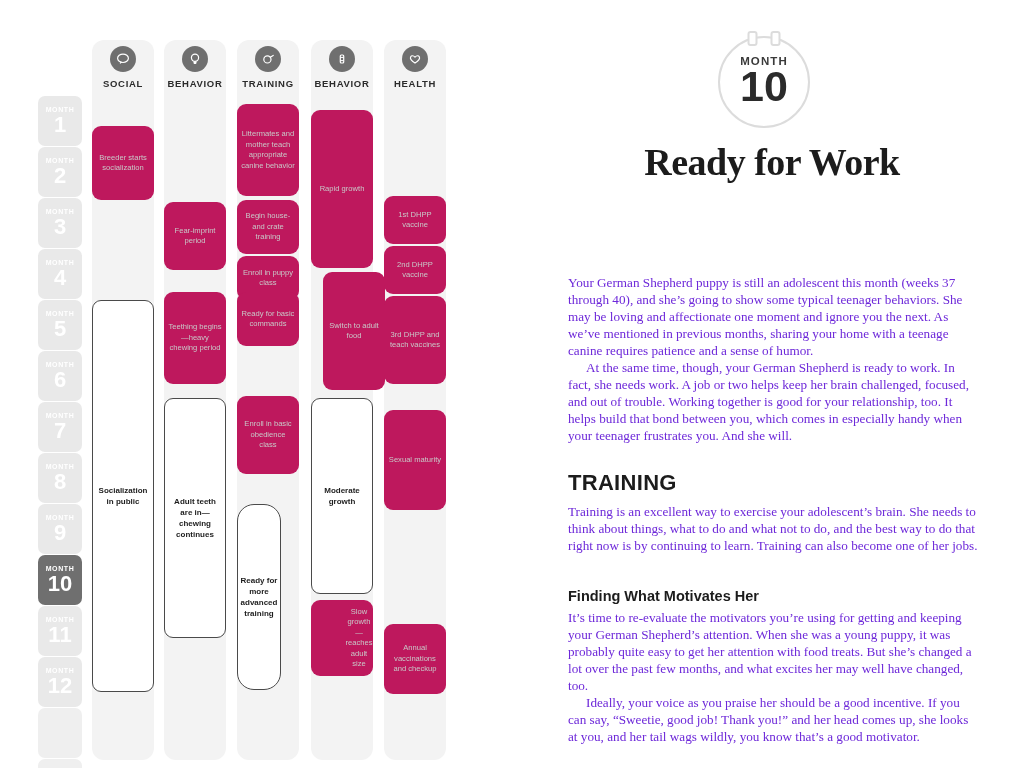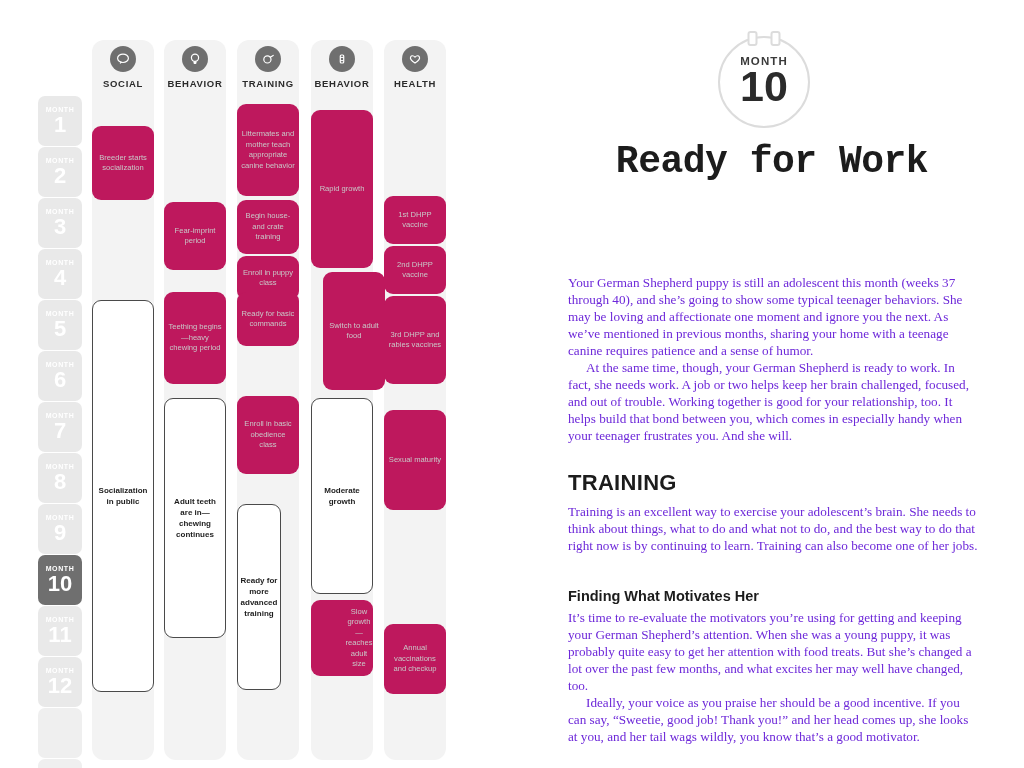--- a/index.html
+++ b/index.html
@@ -189,21 +189,21 @@
     font-weight: bold;
   }
 
   h1.chapter {
     position: absolute;
     left: 0;
     top: 140px;
     width: 504px;
     text-align: center;
     margin: 0;
-    font-family: Liberation Mono, monospace;
+    font-family: Liberation Serif, serif;
     font-size: 38px;
     font-weight: bold;
     letter-spacing: -0.5px;
     color: #1c1c1c;
   }
 
   .body-col {
     position: absolute;
     left: 48px;
     top: 274px;
@@ -370,21 +370,21 @@
       </div>
       <div class="ev" style="left:237px; top:256px; width:62px; height:44px;">
         <span>Enroll in puppy class</span>
       </div>
       <div class="ev" style="left:237px; top:292px; width:62px; height:54px;">
         <span>Ready for basic commands</span>
       </div>
       <div class="ev" style="left:237px; top:396px; width:62px; height:78px;">
         <span>Enroll in basic obedience class</span>
       </div>
-      <div class="ev hl" style="left:237px; top:504px; width:44px; height:186px;">
+      <div class="ev hl" style="left:237px; top:504px; width:44px; height:186px;border-radius:17px;">
         <span>Ready for more advanced training</span>
       </div>
 
       <div class="ev" style="left:311px; top:110px; width:62px; height:158px;">
         <span>Rapid growth</span>
       </div>
       <div class="ev" style="left:323px; top:272px; width:62px; height:118px;">
         <span>Switch to adult food</span>
       </div>
       <div class="ev hl" style="left:311px; top:398px; width:62px; height:196px;">
@@ -394,21 +394,21 @@
         <span>Slow growth—reaches adult size</span>
       </div>
 
       <div class="ev" style="left:384px; top:196px; width:62px; height:48px;">
         <span>1st DHPP vaccine</span>
       </div>
       <div class="ev" style="left:384px; top:246px; width:62px; height:48px;">
         <span>2nd DHPP vaccine</span>
       </div>
       <div class="ev" style="left:384px; top:296px; width:62px; height:88px;">
-        <span>3rd DHPP and rabies vaccines</span>
+        <span>3rd DHPP and teach vaccines</span>
       </div>
       <div class="ev" style="left:384px; top:410px; width:62px; height:100px;">
         <span>Sexual maturity</span>
       </div>
       <div class="ev" style="left:384px; top:624px; width:62px; height:70px;">
         <span>Annual vaccinations and checkup</span>
       </div>
 
     </div>
   </div>

